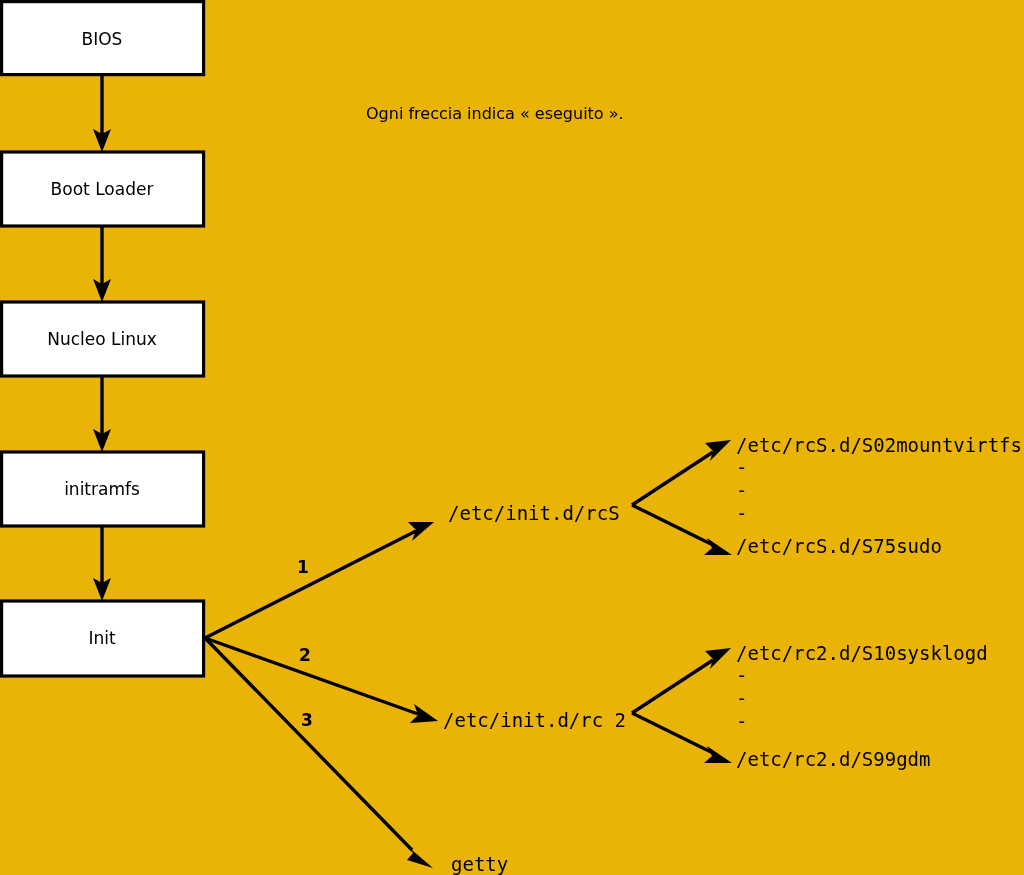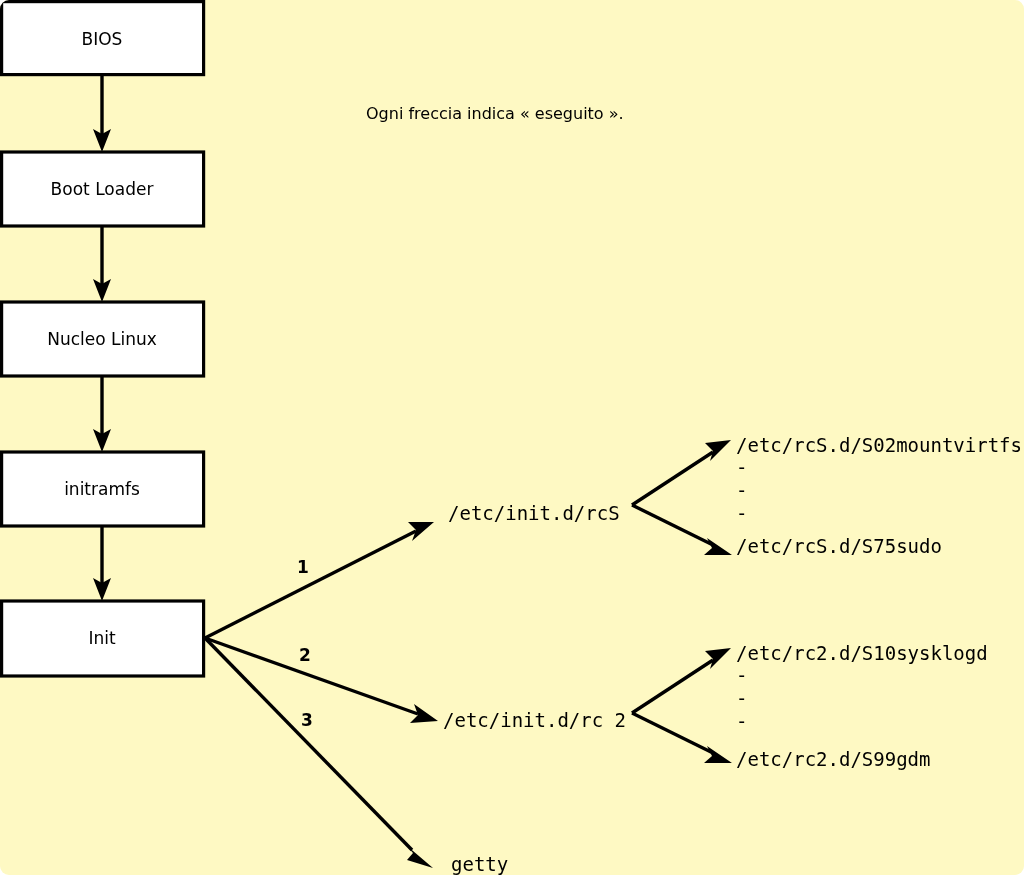--- a/index.html
+++ b/index.html
@@ -4,24 +4,23 @@
 <style>
   html, body {
     margin: 0;
     padding: 0;
     background: #ffffff;
   }
   #canvas {
     position: relative;
     width: 1024px;
     height: 875px;
-    background: #fef9c3;
+    background: #eab308;
     overflow: hidden;
     font-family: "DejaVu Sans", sans-serif;
-    border-radius: 9px;
   }
   svg.layer {
     position: absolute;
     left: 0;
     top: 0;
     width: 1024px;
     height: 875px;
   }
   .box-label {
     font-family: "DejaVu Sans", sans-serif;

